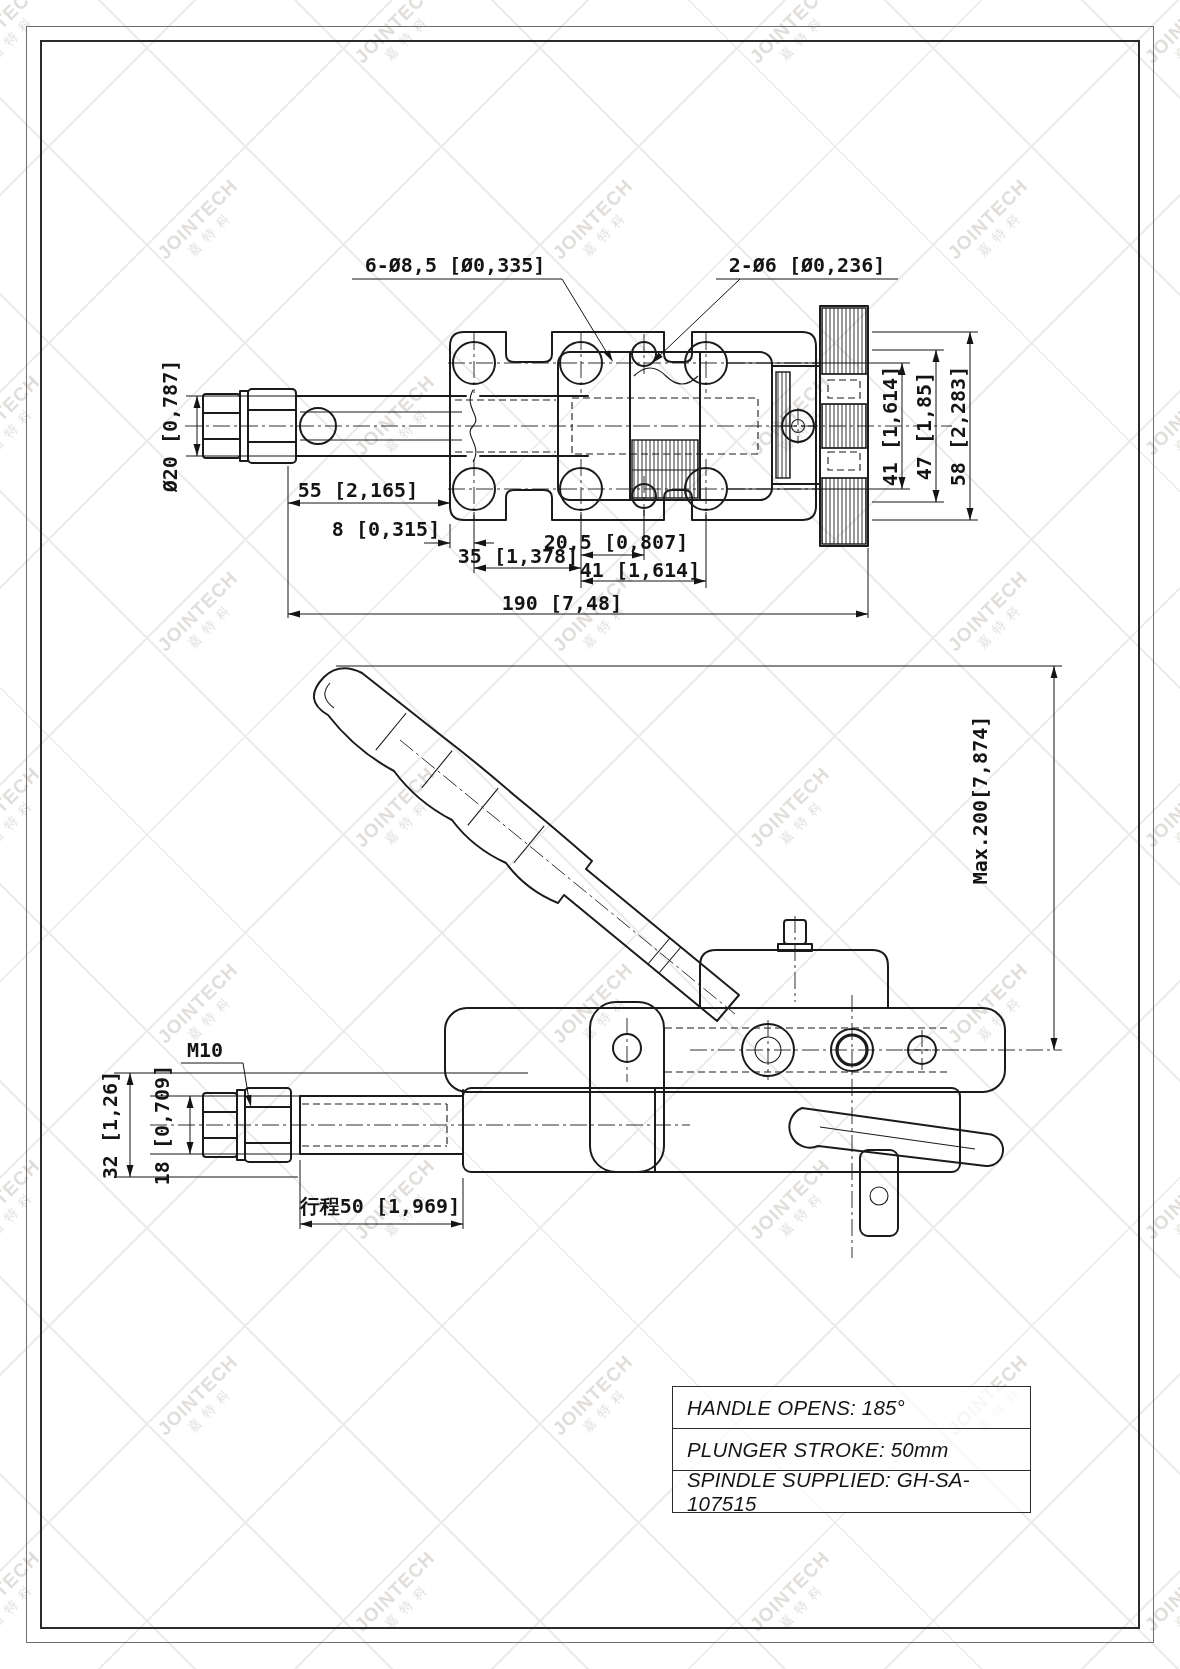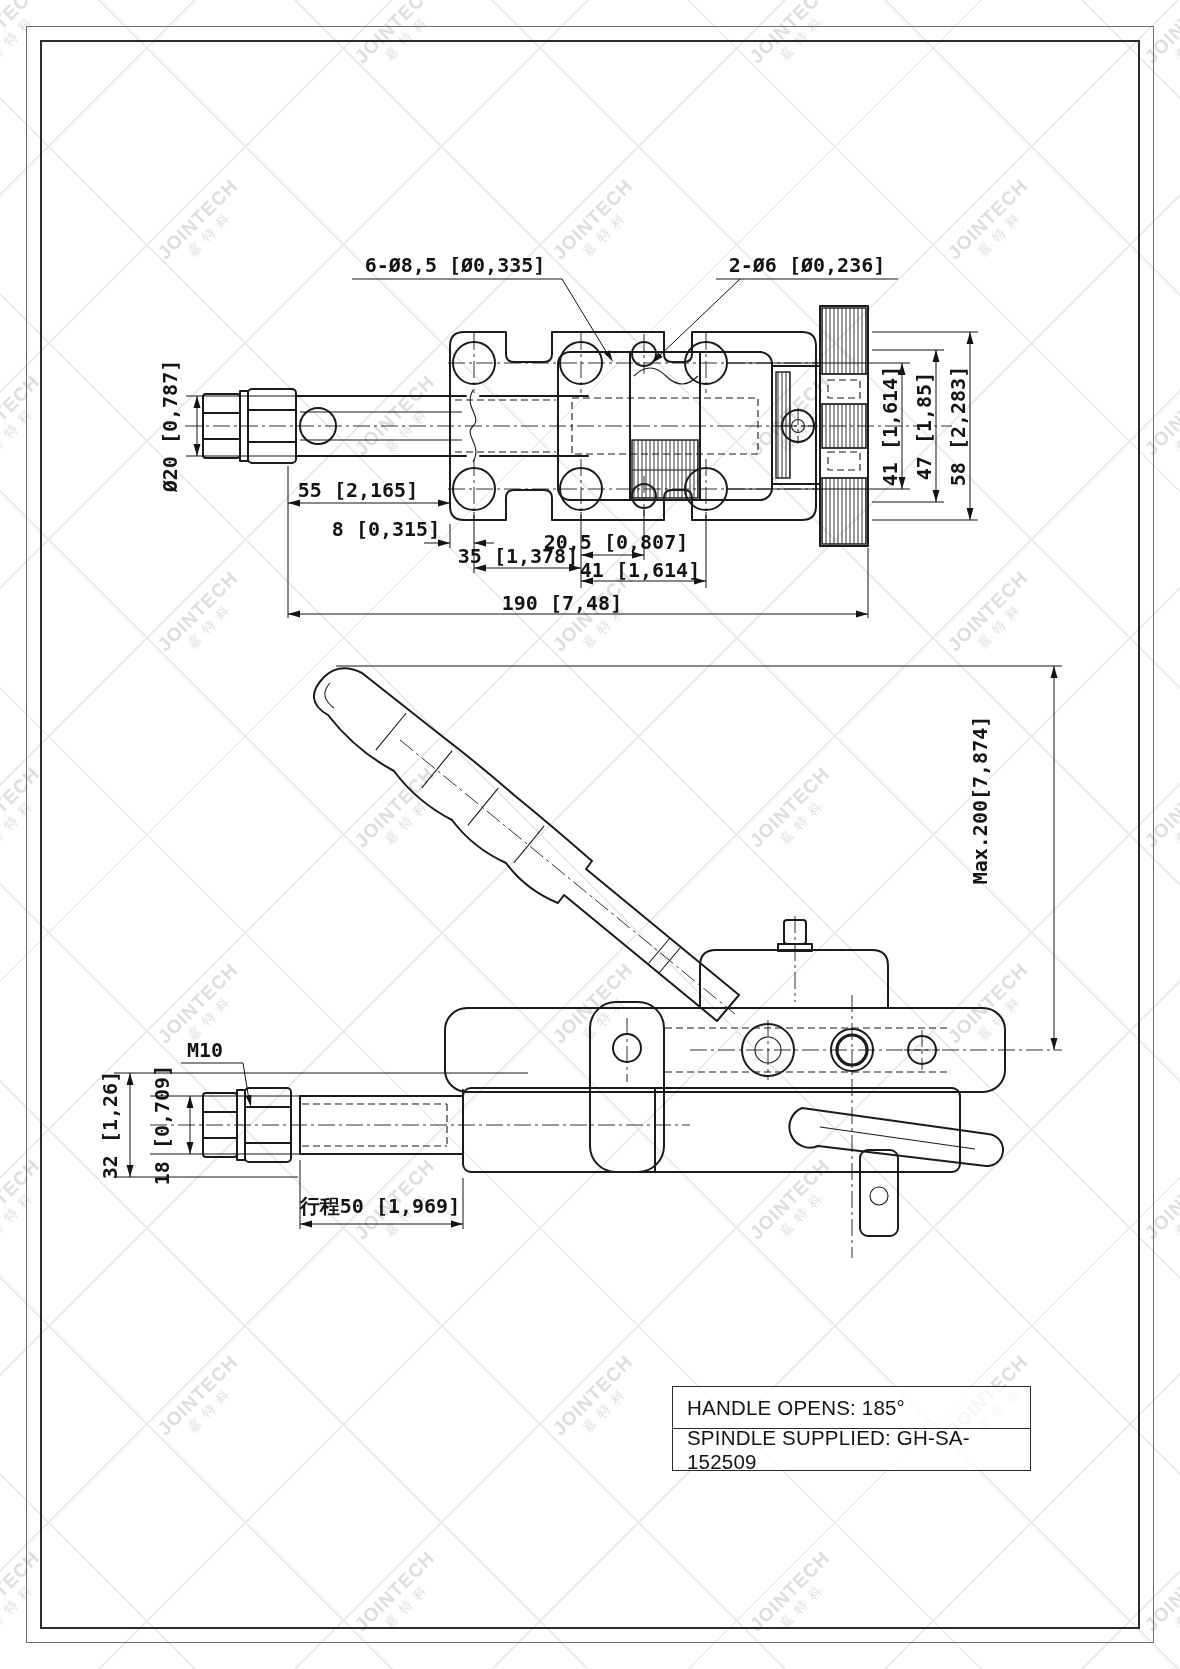--- a/index.html
+++ b/index.html
@@ -19,21 +19,21 @@
   .title .val{margin-left:24px;}
   svg.drawing{position:absolute;left:0;top:0;z-index:3;}
   .ol{stroke:#1b1b1b;stroke-width:2;fill:none;stroke-linejoin:round;stroke-linecap:round;}
   .olt{stroke:#1b1b1b;stroke-width:1.1;fill:none;}
   .hid{stroke:#1b1b1b;stroke-width:1.1;fill:none;stroke-dasharray:7 4;}
   .cl{stroke:#1b1b1b;stroke-width:.9;fill:none;stroke-dasharray:17 4 3 4;}
   .dim{stroke:#141414;stroke-width:1;fill:none;}
   .arr polygon{fill:#141414;stroke:none;}
   .dtxt{font-family:"DejaVu Sans Mono",monospace;font-weight:700;font-size:20px;fill:#141414;text-anchor:middle;}
   .hfill{fill:url(#vhatch);stroke:#1b1b1b;stroke-width:1.4;}
-  .spec{position:absolute;left:672px;top:1386px;width:357px;z-index:5;border:1.6px solid #2b2b2b;background:rgba(255,255,255,.75);}
+  .spec{position:absolute;left:672px;top:1386px;width:357px;z-index:5;border:1.6px solid #2b2b2b;background:rgba(255,255,255,.75);font-style:italic;}
   .spec-row{height:41px;display:flex;align-items:center;padding-left:14px;
             font-size:20.5px;color:#151515;letter-spacing:.2px;}
   .spec-row + .spec-row{border-top:1.5px solid #2b2b2b;}
 </style>
 </head>
 <body>
 
 <div class="page">
   <div class="wm-layer" id="wm-layer">
       <div class="wm" style="left: -60px; top: 10px;">
@@ -374,15 +374,16 @@
       <text class="dtxt" x="205" y="1057">M10</text>
       <text class="dtxt" transform="rotate(-90 110 1125)" x="110" y="1132">32 [1,26]</text>
       <text class="dtxt" transform="rotate(-90 162 1125)" x="162" y="1132">18 [0,709]</text>
       <text class="dtxt" x="380" y="1213">行程50 [1,969]</text>
       <text class="dtxt" transform="rotate(-90 980 800)" x="980" y="807">Max.200[7,874]</text>
     </g>
   </svg>
 
   <div class="spec">
     <div class="spec-row">HANDLE OPENS: 185°</div>
-    <div class="spec-row">SPINDLE SUPPLIED: GH-SA-152509</div>
+    <div class="spec-row">PLUNGER STROKE: 50mm</div>
+    <div class="spec-row">SPINDLE SUPPLIED: GH-SA-107515</div>
   </div>
 </div>
 
 </body></html>

